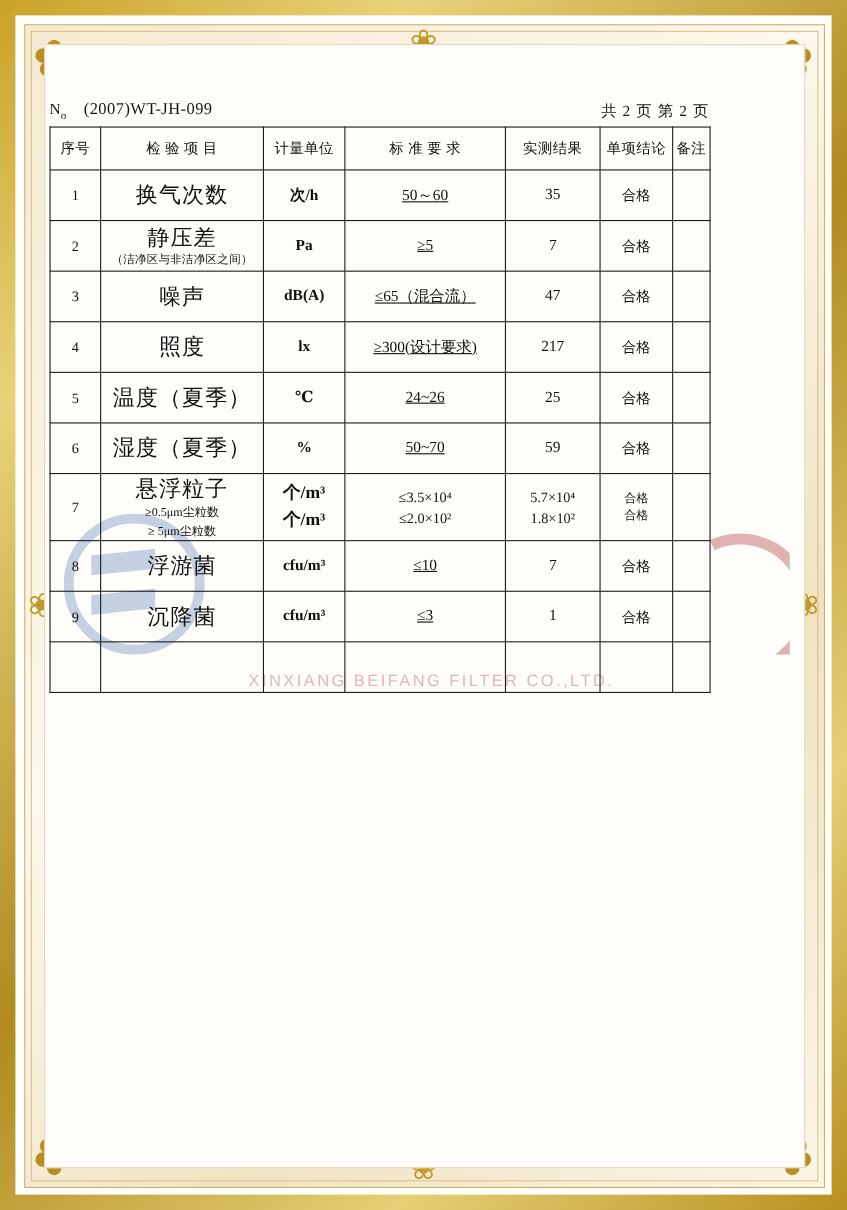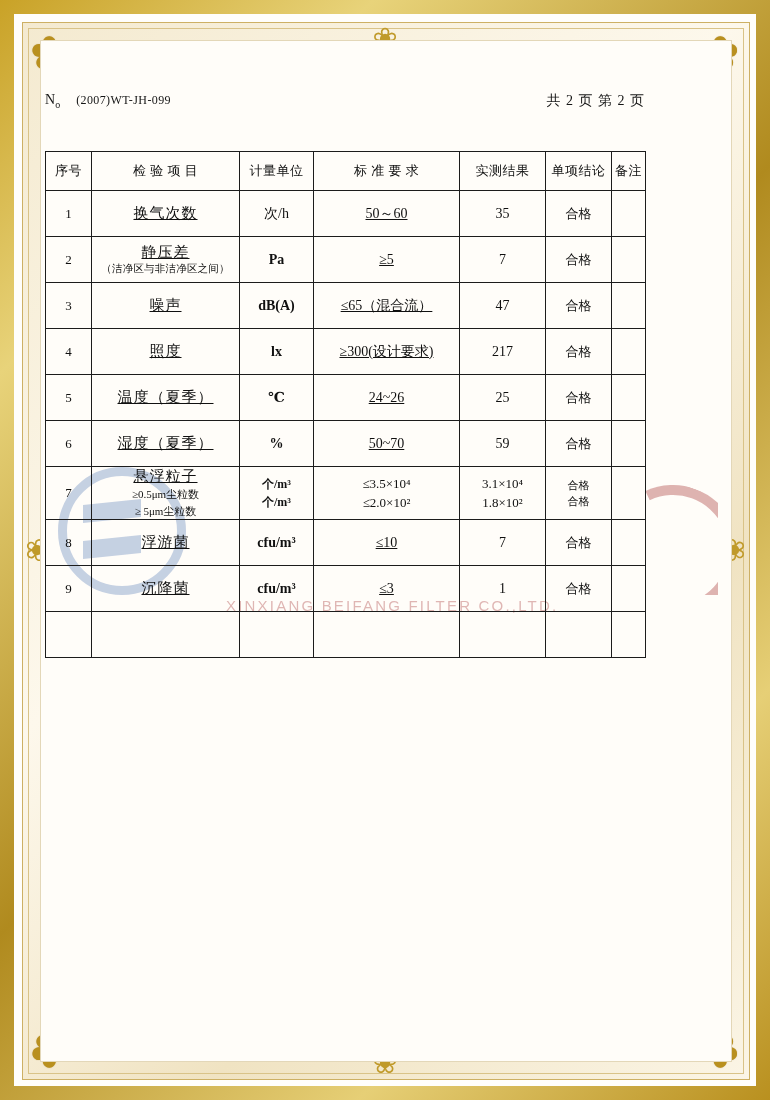--- a/index.html
+++ b/index.html
@@ -94,32 +94,31 @@
     display: flex;
     align-items: baseline;
     gap: 16px;
   }
   .doc-no .nlabel { font-size: 14px; }
   .doc-no .nlabel sub {
     font-size: 10px;
     vertical-align: sub;
   }
   .doc-no .nvalue {
-    font-size: 12px;
+    font-size: 15px;
     letter-spacing: .4px;
   }
   .page-count { font-size: 14px; letter-spacing: 1px; }
 
   
   .tbl-wrap {
     position: absolute;
     left: 45px;
     top: 115px;
     width: 600px;
-    margin-top: 36px;
   }
   table.report {
     border-collapse: collapse;
     width: 600px;
     table-layout: fixed;
     font-size: 13px;
     color: #101010;
   }
   table.report th, table.report td {
     border: 1px solid #1c1c1c;
@@ -135,38 +134,38 @@
   }
   .col-no     { width: 46px; }
   .col-item   { width: 148px; }
   .col-unit   { width: 74px; }
   .col-std    { width: 146px; }
   .col-res    { width: 86px; }
   .col-concl  { width: 66px; }
   .col-note   { width: 34px; }
 
   table.report tbody td { height: 45px; }
-  .item-main { font-size: 15px; letter-spacing: 1px; text-decoration: underline; }
+  .item-main { font-size: 20px; letter-spacing: 1px; }
   .item-sub  { font-size: 10.5px; color: #111; line-height: 1.35; letter-spacing: .2px; }
   .unit-cell { font-size: 14px; font-weight: bold; }
-  .unit-cell.light { font-weight: normal; }
+  .unit-cell.light { font-weight: bold; }
   .std-cell  { font-size: 14px; text-decoration: underline; }
   .res-cell  { font-size: 14px; }
   .concl-cell{ font-size: 13px; }
 
   
   .stack {
     display: flex;
     flex-direction: column;
     justify-content: center;
     line-height: 1.5;
     font-size: 11px;
   }
   .stack .ln { white-space: nowrap; }
-  .stack.bold .ln { font-weight: bold; font-size: 12px; }
+  .stack.bold .ln { font-weight: bold; font-size: 16px; }
   .stack.big .ln { font-size: 13px; }
 
   .std-two { font-size: 12.5px; line-height: 1.5; }
   .blank-line { letter-spacing: 6px; font-size: 15px; }
 
   .tall { height: 150px; }
   .empty-tall { height: 250px; }
 
   
   .watermark {
@@ -206,21 +205,21 @@
   .wm-logo::after {
     content: "";
     position: absolute;
     left: 16px; top: 62px;
     width: 58px; height: 18px;
     background: rgba(86,122,182,0.34);
     transform: skewY(-6deg);
   }
   .wm-sub {
     position: absolute;
-    left: 168px; top: 142px;
+    left: 168px; top: 156px;
     font-size: 15px;
     letter-spacing: 2.2px;
     color: rgba(176,76,76,0.40);
     font-family: "Liberation Sans", sans-serif;
     white-space: nowrap;
   }
   .wm-fan {
     position: absolute;
     right: 0px; top: 30px;
     width: 110px; height: 110px;
@@ -377,21 +376,21 @@
             </div>
           </td>
           <td>
             <div class="stack big">
               <span class="ln">≤3.5×10⁴</span>
               <span class="ln">≤2.0×10²</span>
             </div>
           </td>
           <td>
             <div class="stack big">
-              <span class="ln">3.1×10⁴</span>
+              <span class="ln">5.7×10⁴</span>
               <span class="ln">1.8×10²</span>
             </div>
           </td>
           <td>
             <div class="stack">
               <span class="ln">合格</span>
               <span class="ln">合格</span>
             </div>
           </td>
           <td></td>

